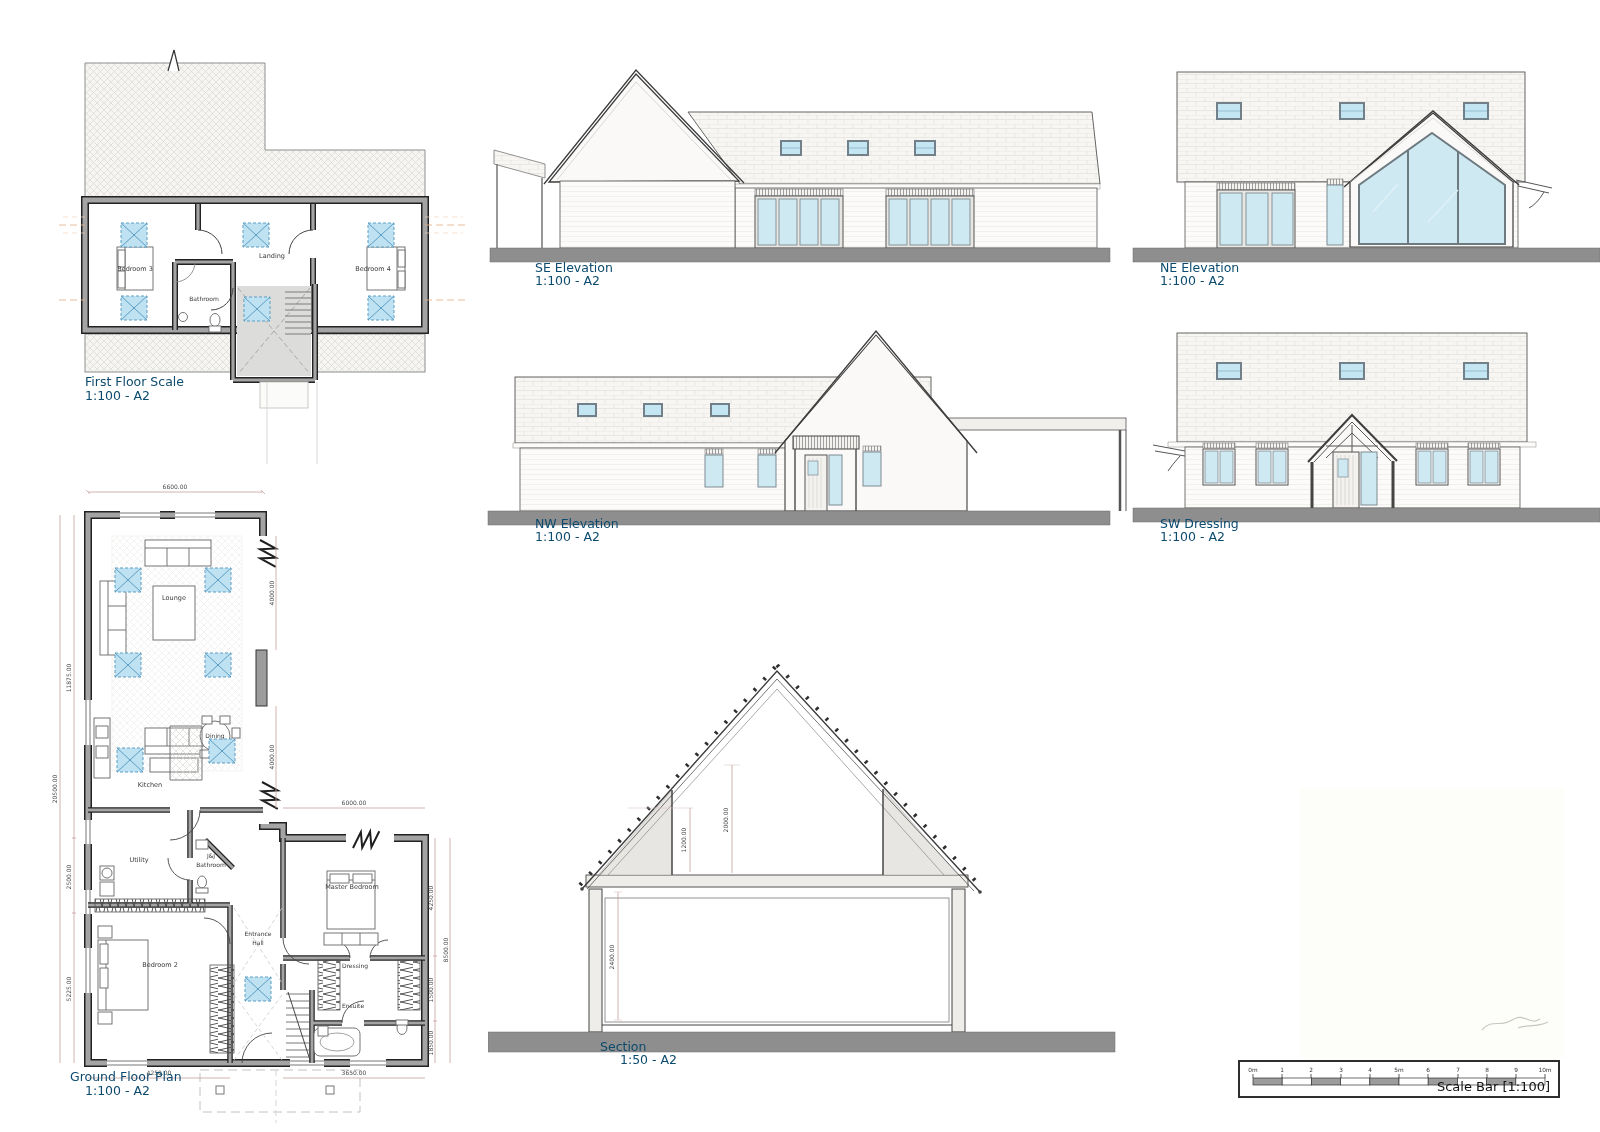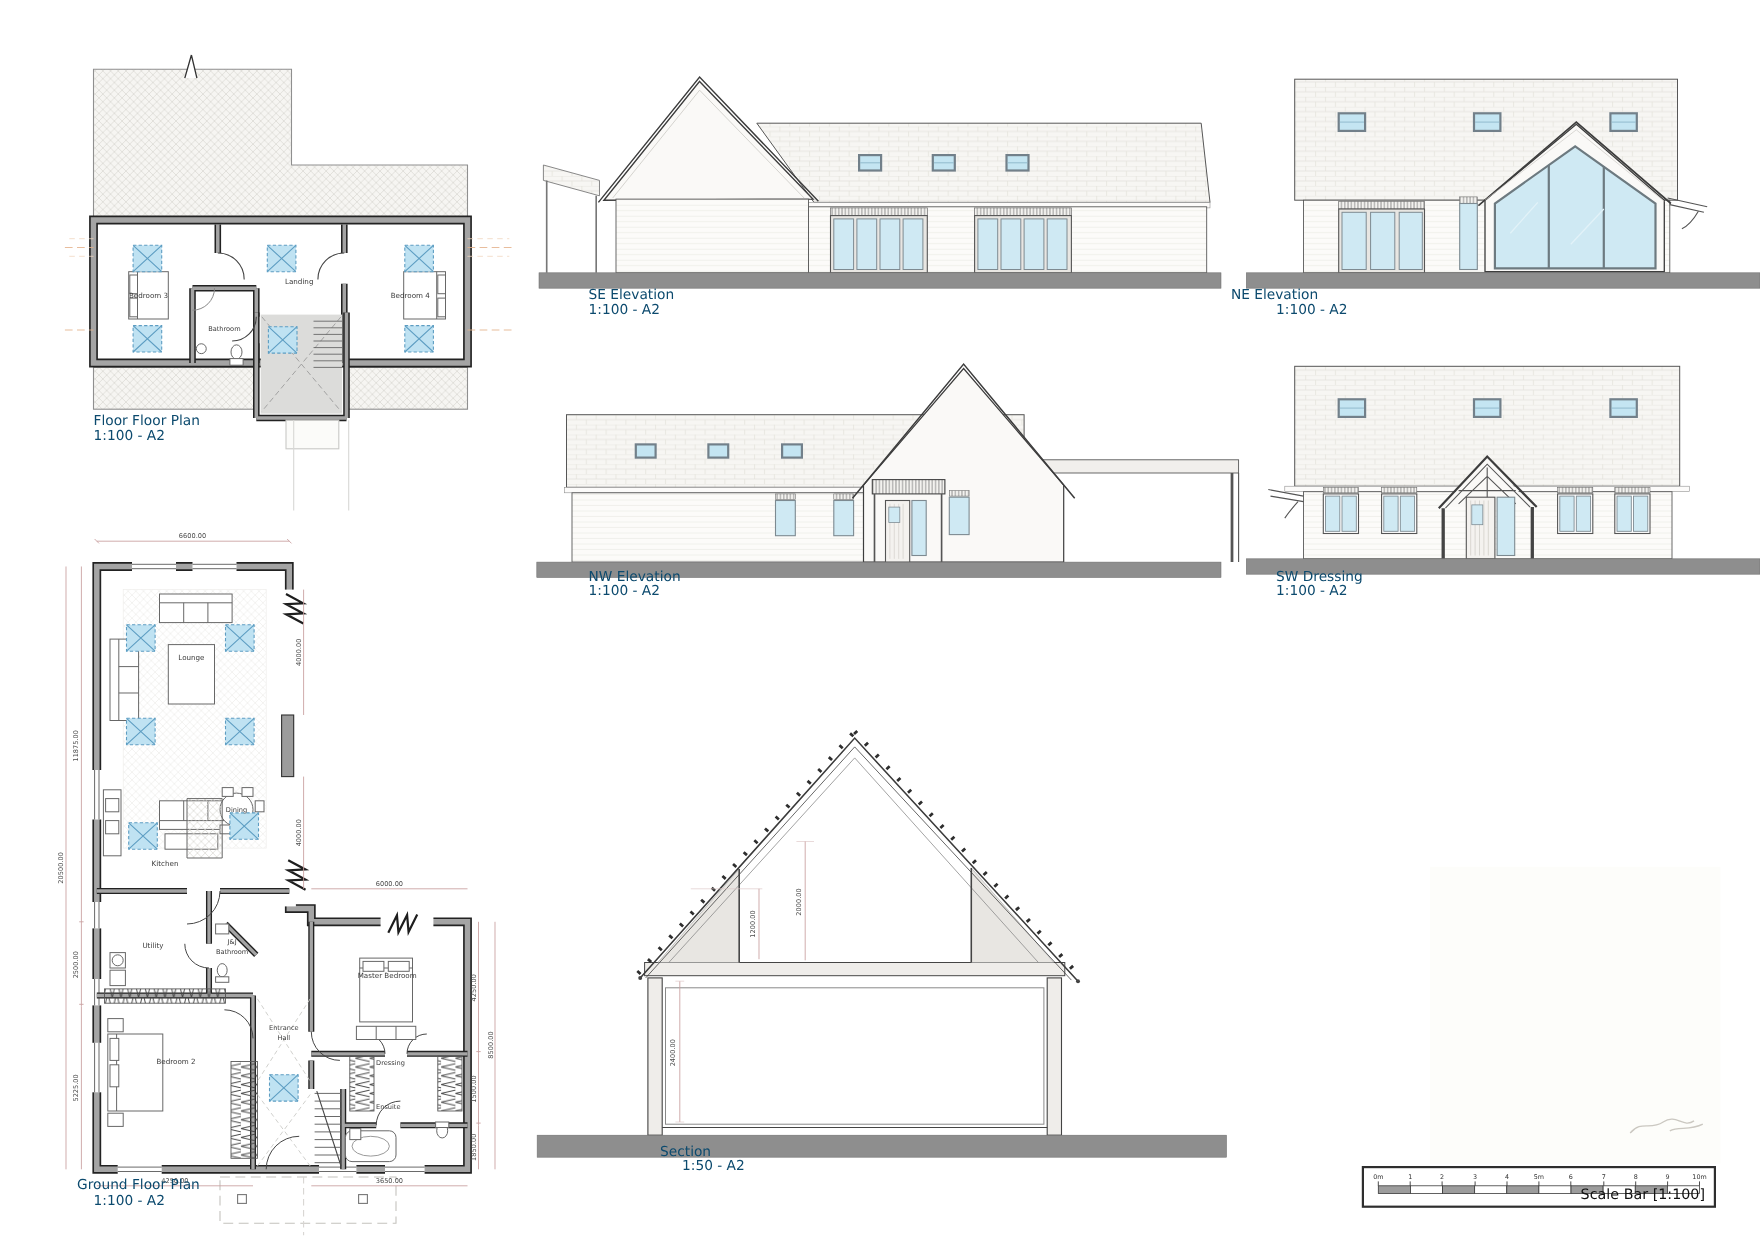--- a/index.html
+++ b/index.html
@@ -109,21 +109,21 @@
 
       <path d="M4,185H30 M4,260H30 M370,185H410 M370,260H410" stroke="#e4b28c" stroke-width="1" stroke-dasharray="7 4" opacity="0.85" fill="none"></path>
       <path d="M8,177H30 M8,193H30 M370,177H408 M370,193H408" stroke="#f0d4bd" stroke-width="0.7" stroke-dasharray="5 4" fill="none"></path>
 
       <text class="rm" x="80" y="231">Bedroom 3</text>
       <text class="rms" x="149" y="261">Bathroom</text>
       <text class="rm" x="217" y="218">Landing</text>
       <text class="rm" x="318" y="231">Bedroom 4</text>
     </svg>
   </div>
-  <div class="lbl" style="left:85px;top:375px">Floor Floor Plan</div>
+  <div class="lbl" style="left:85px;top:375px">First Floor Scale</div>
   <div class="lbl" style="left:85px;top:389px">1:100 - A2</div>
 
   <div class="view" style="left:488px;top:52px">
     <svg width="625" height="212" viewBox="0 0 625 212">
 
       <path d="M6,98 L57,112 L57,126 L6,112 Z" fill="url(#shg)" stroke="#777" stroke-width="0.8"></path>
       <path d="M9,112 V196 M54,126 V196" stroke="#777" stroke-width="1.5"></path>
 
       <path d="M200,60 H604 L612,132 H252 Z" fill="#f6f5f2"></path>
       <path d="M200,60 H604 L612,132 H252 Z" fill="url(#shg)" stroke="#555" stroke-width="0.9"></path>
@@ -204,21 +204,21 @@
         <path d="M304,81 L377,133 L377,192 L231,192 L231,133 Z" fill="#cfe9f3" stroke="#6d7a80" stroke-width="2"></path>
         <path d="M280,98 V192 M330,99 V192" stroke="#6d7a80" stroke-width="2" fill="none"></path>
         <path d="M245,160 L270,132 M300,170 L330,138" stroke="#e2f2f8" stroke-width="1.2" fill="none"></path>
       </g>
 
       <path d="M388,128 L424,136 M390,134 L421,141" stroke="#555" stroke-width="1" fill="none"></path>
       <path d="M416,140 Q409,152 401,156" stroke="#555" stroke-width="1" fill="none"></path>
       <rect x="5" y="196" width="467" height="14" fill="#8e8e8e" stroke="#6d6d6d" stroke-width="0.5"></rect>
     </svg>
   </div>
-  <div class="lbl" style="left:1119px;top:261px">NE Elevation</div>
+  <div class="lbl" style="left:1160px;top:261px">NE Elevation</div>
   <div class="lbl" style="left:1160px;top:274px">1:100 - A2</div>
 
   <div class="view" style="left:483px;top:305px">
     <svg width="645" height="222" viewBox="0 0 645 222">
 
       <rect x="460" y="113" width="183" height="12" fill="#f1efec" stroke="#555" stroke-width="0.8"></rect>
       <path d="M466,125 V206 M637,125 V206" stroke="#555" stroke-width="2.5"></path>
       <path d="M643,125 V206" stroke="#555" stroke-width="1"></path>
 
       <rect x="32" y="72" width="416" height="66" fill="#f6f5f2"></rect>

